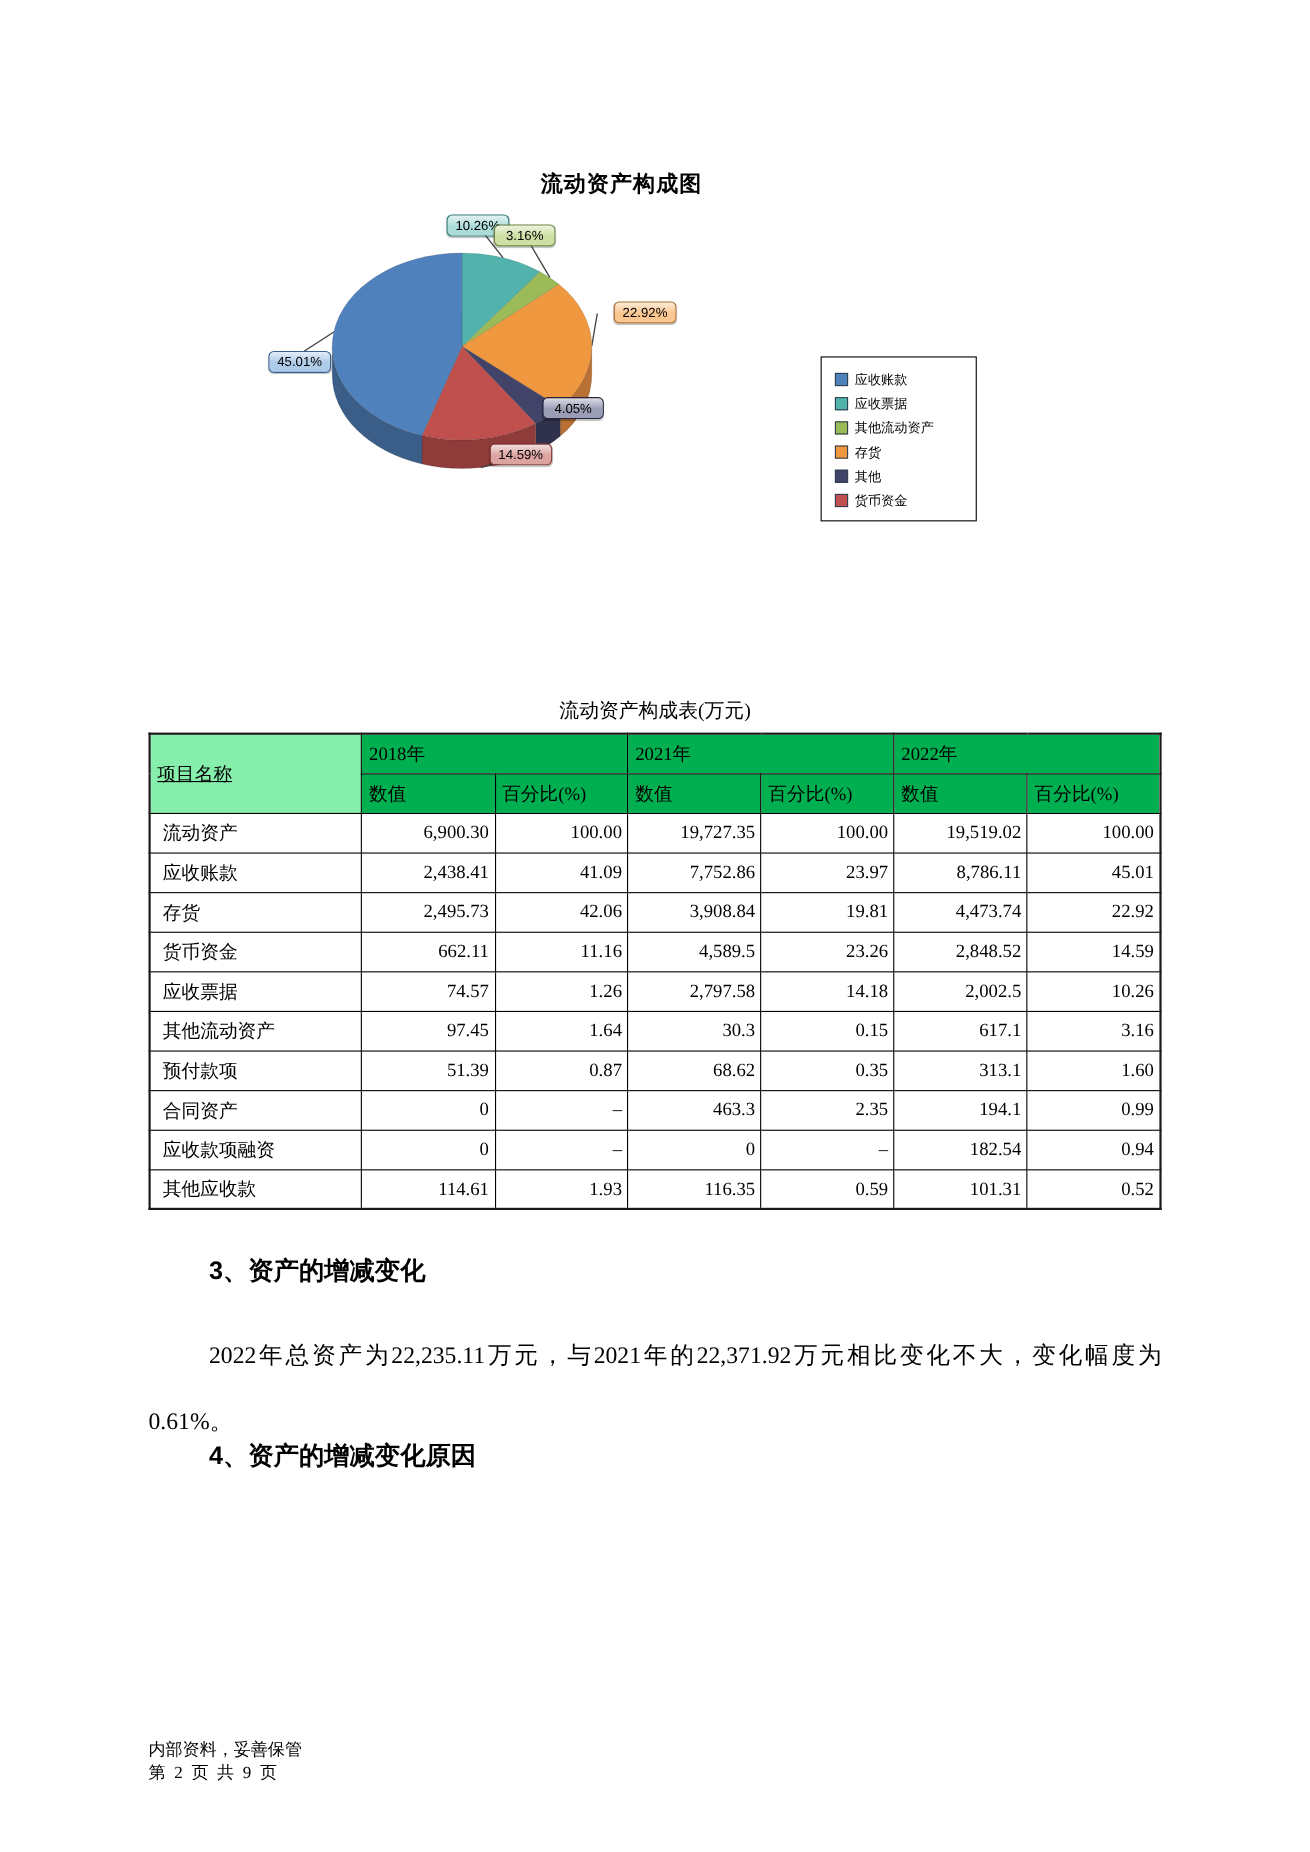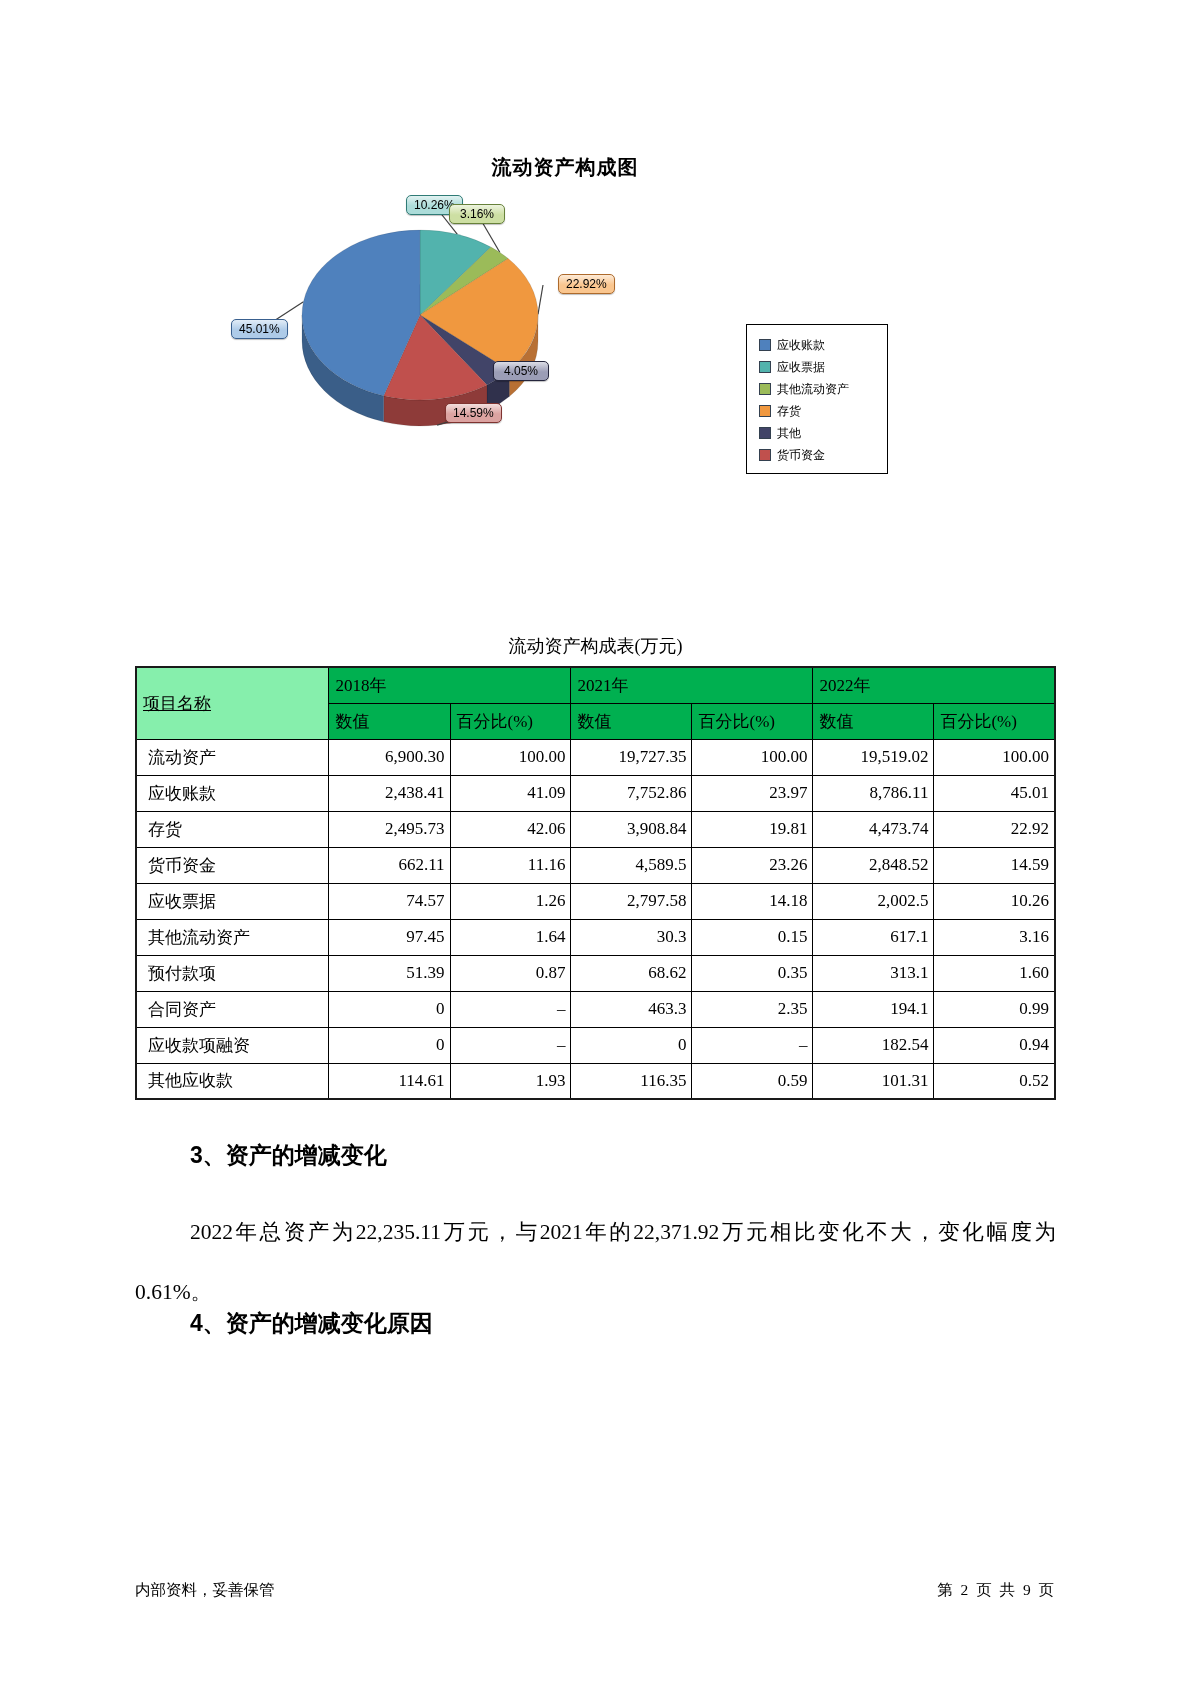--- a/index.html
+++ b/index.html
@@ -62,20 +62,21 @@
     position:absolute;left:135px;width:921px;margin:0;
     font-size:21.5px;line-height:60px;text-align:justify;text-indent:55px;
   }
   .para-1{top:1202px;}
   .para-2{top:1372px;height:190px;overflow:hidden;}
   
   .footer{
     position:absolute;left:135px;top:1580px;width:921px;
     display:flex;justify-content:space-between;align-items:flex-start;
     font-size:15.5px;
+    flex-direction:column;
   }
   .footer .footer-note{font-family:"Liberation Sans",sans-serif;}
   .footer .page-number{font-family:"Liberation Serif",serif;letter-spacing:2px;}
 </style>
 </head>
 <body>
 
 <div class="page">
 
   <div class="chart-section">
@@ -92,21 +93,21 @@
           <line x1="302.1033178928929" y1="295.1023959331928" x2="339" y2="284" stroke="#404040" stroke-width="1.2"></line>
           <line x1="168.43543012555907" y1="171.78220068354926" x2="125" y2="200" stroke="#404040" stroke-width="1.2"></line>
           <path d="M285,185 L285,100 A118,85 0 0 1 355.90886248878553,117.0588841319302 Z" fill="#52B3AD" stroke="rgba(0,0,0,0.18)" stroke-width="0.6"></path>
           <path d="M285,185 L355.90886248878553,117.0588841319302 A118,85 0 0 1 373.1197439885559,128.46871301493758 Z" fill="#9BBB59" stroke="rgba(0,0,0,0.18)" stroke-width="0.6"></path>
           <path d="M285,185 L373.1197439885559,128.46871301493758 A118,85 0 0 1 374.2931116378073,240.5676990603215 Z" fill="#F0983F" stroke="rgba(0,0,0,0.18)" stroke-width="0.6"></path>
           <path d="M285,185 L374.2931116378073,240.5676990603215 A118,85 0 0 1 351.99878079338606,254.96996080753644 Z" fill="#414468" stroke="rgba(0,0,0,0.18)" stroke-width="0.6"></path>
           <path d="M285,185 L351.99878079338606,254.96996080753644 A118,85 0 0 1 248.67704909563633,265.8727474355169 Z" fill="#C0504D" stroke="rgba(0,0,0,0.18)" stroke-width="0.6"></path>
           <path d="M285,185 L248.67704909563633,265.8727474355169 A118,85 0 0 1 284.92585841825365,100.00001677832694 Z" fill="#4F81BD" stroke="rgba(0,0,0,0.18)" stroke-width="0.6"></path>
         </svg>
       <div id="callouts">
-          <div class="callout" style="left: 96px; top: 189px; background: linear-gradient(rgb(255, 255, 255) -30%, rgb(174, 203, 232) 55%, rgb(174, 203, 232) 100%); border-color: rgb(57, 96, 143);">45.01%</div>
+          <div class="callout" style="left: 109px; top: 189px; background: linear-gradient(rgb(255, 255, 255) -30%, rgb(174, 203, 232) 55%, rgb(174, 203, 232) 100%); border-color: rgb(57, 96, 143);">45.01%</div>
           <div class="callout" style="left: 271px; top: 65px; background: linear-gradient(rgb(255, 255, 255) -30%, rgb(172, 220, 217) 55%, rgb(172, 220, 217) 100%); border-color: rgb(47, 123, 118);">10.26%</div>
           <div class="callout" style="left: 314px; top: 74px; background: linear-gradient(rgb(255, 255, 255) -30%, rgb(205, 223, 163) 55%, rgb(205, 223, 163) 100%); border-color: rgb(103, 129, 58);">3.16%</div>
           <div class="callout" style="left: 379px; top: 144px; background: linear-gradient(rgb(255, 255, 255) -30%, rgb(250, 198, 143) 55%, rgb(250, 198, 143) 100%); border-color: rgb(173, 106, 44); margin-left: 44px;">22.92%</div>
           <div class="callout" style="left: 358px; top: 231px; background: linear-gradient(rgb(255, 255, 255) -30%, rgb(155, 157, 182) 55%, rgb(155, 157, 182) 100%); border-color: rgb(36, 37, 60);">4.05%</div>
           <div class="callout" style="left: 310px; top: 273px; background: linear-gradient(rgb(255, 255, 255) -30%, rgb(220, 163, 161) 55%, rgb(220, 163, 161) 100%); border-color: rgb(126, 51, 48);">14.59%</div>
         </div>
     </div>
     <div class="chart-title">流动资产构成图</div>
     <div class="legend" id="legend">
         <div class="legend-item">

